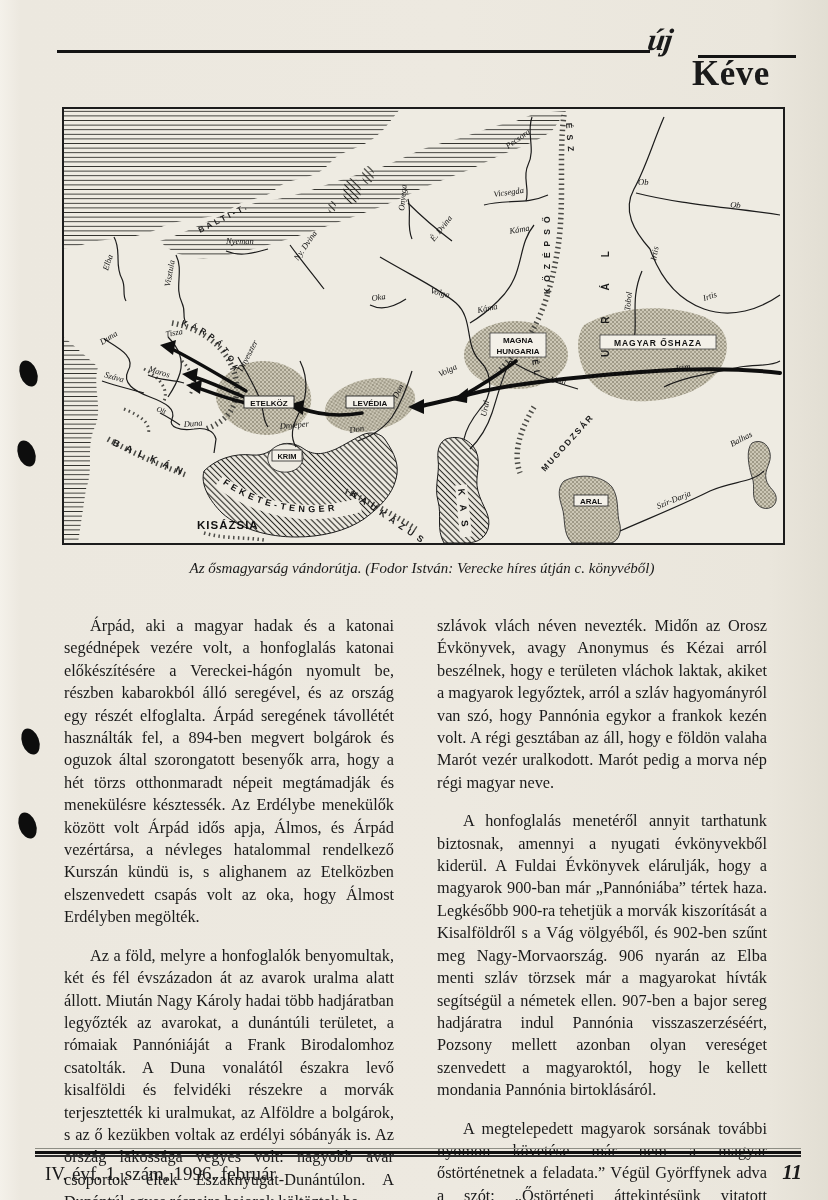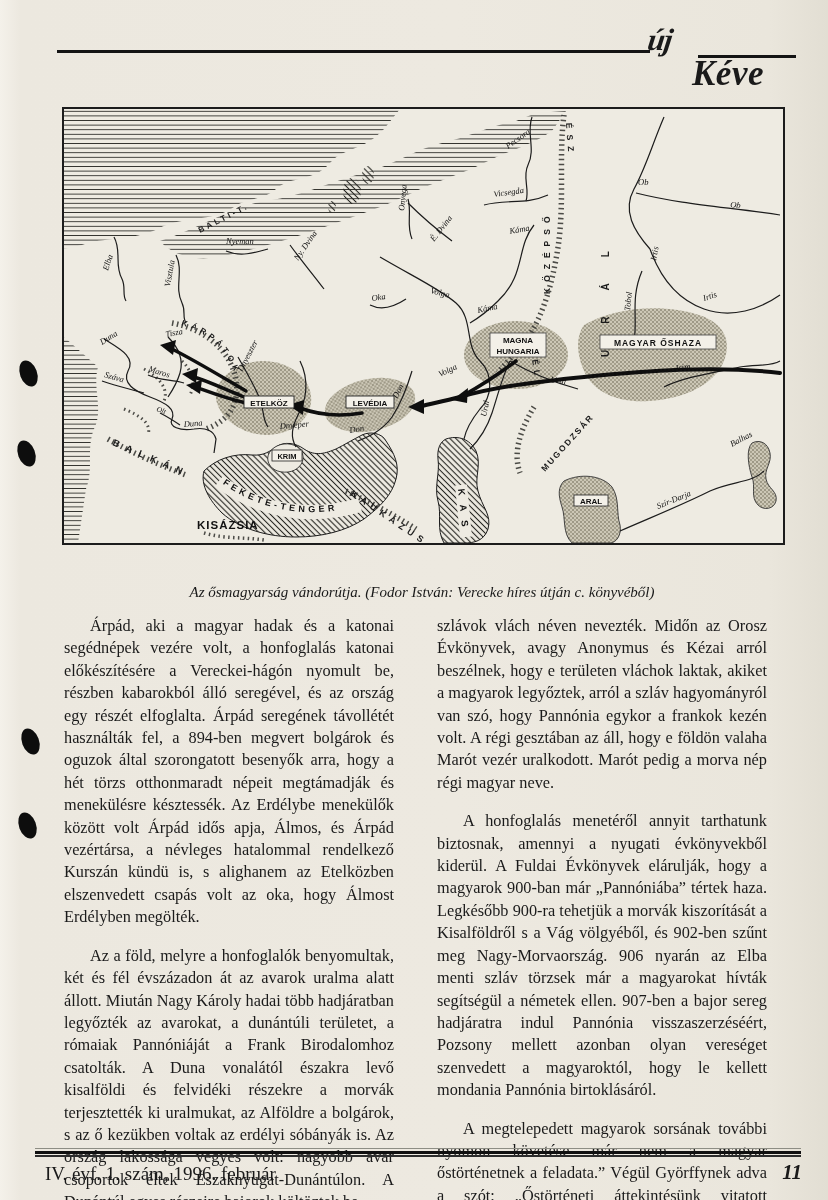--- a/index.html
+++ b/index.html
@@ -6,21 +6,21 @@
   body{
     width:828px;height:1200px;position:relative;overflow:hidden;
     background:linear-gradient(90deg,#f4f1ea 0,#ece8df 2.5%,#ede9e0 55%,#eae6dc 93%,#e2ded3 100%);
     font-family:"Liberation Serif",serif;color:#1a1a1a;
   }
   .hole{position:absolute;background:#0d0d0d;border-radius:50%;width:17px;height:27px;transform:rotate(-20deg);}
   .hdr-rule{position:absolute;background:#141414;height:3px;}
   .logo-uj{position:absolute;font-style:italic;font-weight:bold;font-size:31px;transform:skewX(-8deg);letter-spacing:-1px;}
   .logo-keve{position:absolute;font-weight:bold;font-size:35px;letter-spacing:.5px;}
   .map-frame{position:absolute;left:62px;top:107px;width:719px;height:434px;border:2px solid #1c1c1c;background:#eeebe2;}
-  .caption{position:absolute;left:62px;top:560px;width:720px;text-align:center;font-style:italic;font-size:15px;margin-top:24px;}
+  .caption{position:absolute;left:62px;top:560px;width:720px;text-align:center;font-style:italic;font-size:15px;}
   .col{position:absolute;width:362px;font-size:16.3px;line-height:22.4px;text-align:justify;}
   .col p{margin:16px;text-indent:26px;}
   .col p.noindent{text-indent:0;}
   .folyt{margin-top:-22.4px;text-align:center;font-style:italic;font-size:14.5px;padding-left:46px;}
   .byline{text-align:right;margin-top:5px;font-size:16.3px;}
   .byline b{font-weight:bold;}
   .ftr-rule{position:absolute;left:35px;top:1148px;width:766px;height:9px;
     background:linear-gradient(#8d8d84 0 14%,transparent 14% 30%,#101010 30% 68%,transparent 68% 82%,#2c2c2c 82% 100%);}
   .ftr-issue{position:absolute;left:45px;top:1163px;font-size:19px;}
   .ftr-page{position:absolute;right:26px;top:1160px;font-style:italic;font-weight:bold;font-size:21px;margin-left:8px;}
@@ -30,21 +30,21 @@
 <body>
 
 <div class="hole" style="left:20px;top:360px;"></div>
 <div class="hole" style="left:18px;top:440px;"></div>
 <div class="hole" style="left:22px;top:728px;"></div>
 <div class="hole" style="left:19px;top:812px;"></div>
 
 <div class="hdr-rule" style="left:57px;top:50px;width:593px;"></div>
 <div class="hdr-rule" style="left:698px;top:55px;width:98px;"></div>
 <div class="logo-uj" style="left:648px;top:22px;">új</div>
-<div class="logo-keve" style="left:692px;top:54px;font-style:italic;">Kéve</div>
+<div class="logo-keve" style="left:692px;top:54px;">Kéve</div>
 
 <div class="map-frame">
 <svg width="719" height="434" viewBox="0 0 719 434">
   <defs>
     <pattern id="hl" width="4.6" height="4.6" patternUnits="userSpaceOnUse">
       <path d="M0 2.3 H4.6" stroke="#30302c" stroke-width="0.9"></path>
     </pattern>
     <pattern id="dl" width="4.2" height="4.2" patternUnits="userSpaceOnUse" patternTransform="rotate(45)">
       <path d="M0 2.1 H4.2" stroke="#242420" stroke-width="1.1"></path>
     </pattern>

